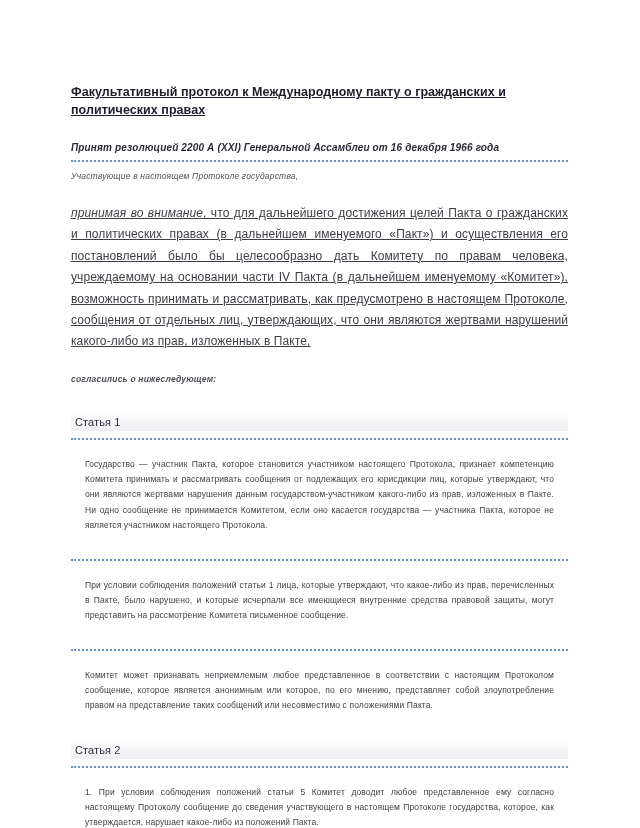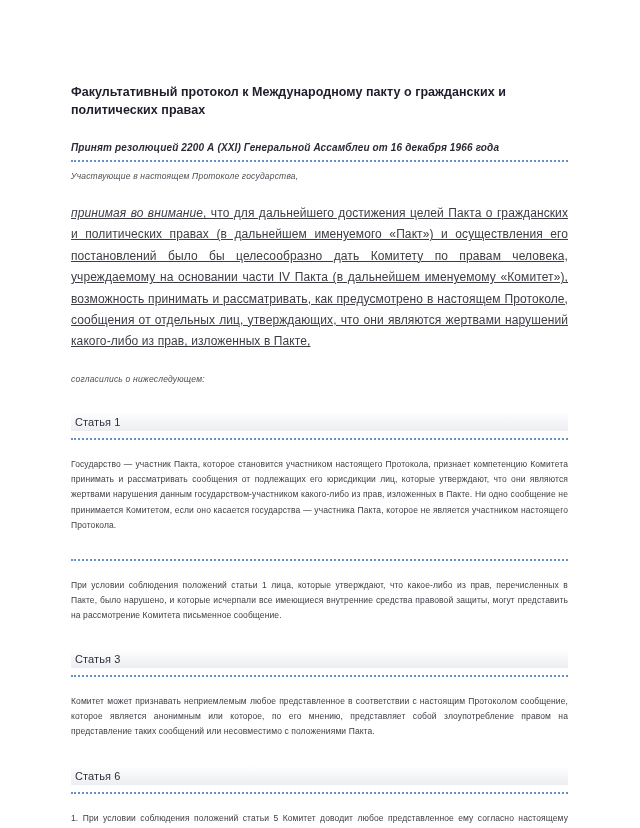--- a/index.html
+++ b/index.html
@@ -24,20 +24,21 @@
     background: #ffffff;
   }
 
   .doc-title {
     margin: 0;
     font-size: 12.5px;
     font-weight: bold;
     line-height: 1.42;
     color: #1d1d2b;
     letter-spacing: 0.05px;
+    text-decoration: underline;
   }
 
   .doc-subtitle {
     margin: 22px 0 0 0;
     font-size: 10px;
     font-style: italic;
     font-weight: bold;
     color: #2b2b38;
     letter-spacing: 0.15px;
   }
@@ -75,20 +76,21 @@
     font-style: italic;
   }
 
   .closing-italic {
     margin: 20px 0 0 0;
     font-size: 8.5px;
     font-style: italic;
     color: #4d4d55;
     line-height: 1.6;
     letter-spacing: 0.2px;
+    font-weight: bold;
   }
 
   .article {
     margin-top: 26px;
   }
 
   .article-header {
     box-sizing: border-box;
     background: linear-gradient(to bottom, #ffffff 0%, #f4f5f7 55%, #eceef1 100%);
     padding: 4px 0 3px 4px;
@@ -101,21 +103,21 @@
     font-weight: normal;
     color: #2f2f3a;
     letter-spacing: 0.1px;
   }
 
   .article-body {
     margin: 17px 0 0 0;
   }
 
   .article-body p {
-    margin: 0;
+    margin: 14px;
     font-size: 8.5px;
     line-height: 1.78;
     text-align: justify;
     color: #3d3d45;
     letter-spacing: 0.1px;
   }
 </style>
 </head>
 <body>
 
@@ -148,32 +150,29 @@
   </section>
 
   <section class="article">
     <hr class="rule">
     <div class="article-body">
       <p>При условии соблюдения положений статьи 1 лица, которые утверждают, что какое-либо из прав, перечисленных в Пакте, было нарушено, и которые исчерпали все имеющиеся внутренние средства правовой защиты, могут представить на рассмотрение Комитета письменное сообщение.</p>
     </div>
   </section>
 
   <section class="article">
-    <div class="article-header">
-      <h2 class="article-heading">Статья 3</h2>
-    </div>
     <hr class="rule">
     <div class="article-body">
       <p>Комитет может признавать неприемлемым любое представленное в соответствии с настоящим Протоколом сообщение, которое является анонимным или которое, по его мнению, представляет собой злоупотребление правом на представление таких сообщений или несовместимо с положениями Пакта.</p>
     </div>
   </section>
 
   <section class="article">
     <div class="article-header">
-      <h2 class="article-heading">Статья 6</h2>
+      <h2 class="article-heading">Статья 2</h2>
     </div>
     <hr class="rule">
     <div class="article-body">
       <p>1. При условии соблюдения положений статьи 5 Комитет доводит любое представленное ему согласно настоящему Протоколу сообщение до сведения участвующего в настоящем Протоколе государства, которое, как утверждается, нарушает какое-либо из положений Пакта.</p>
 
     </div>
   </section>
 
 </div>
 

